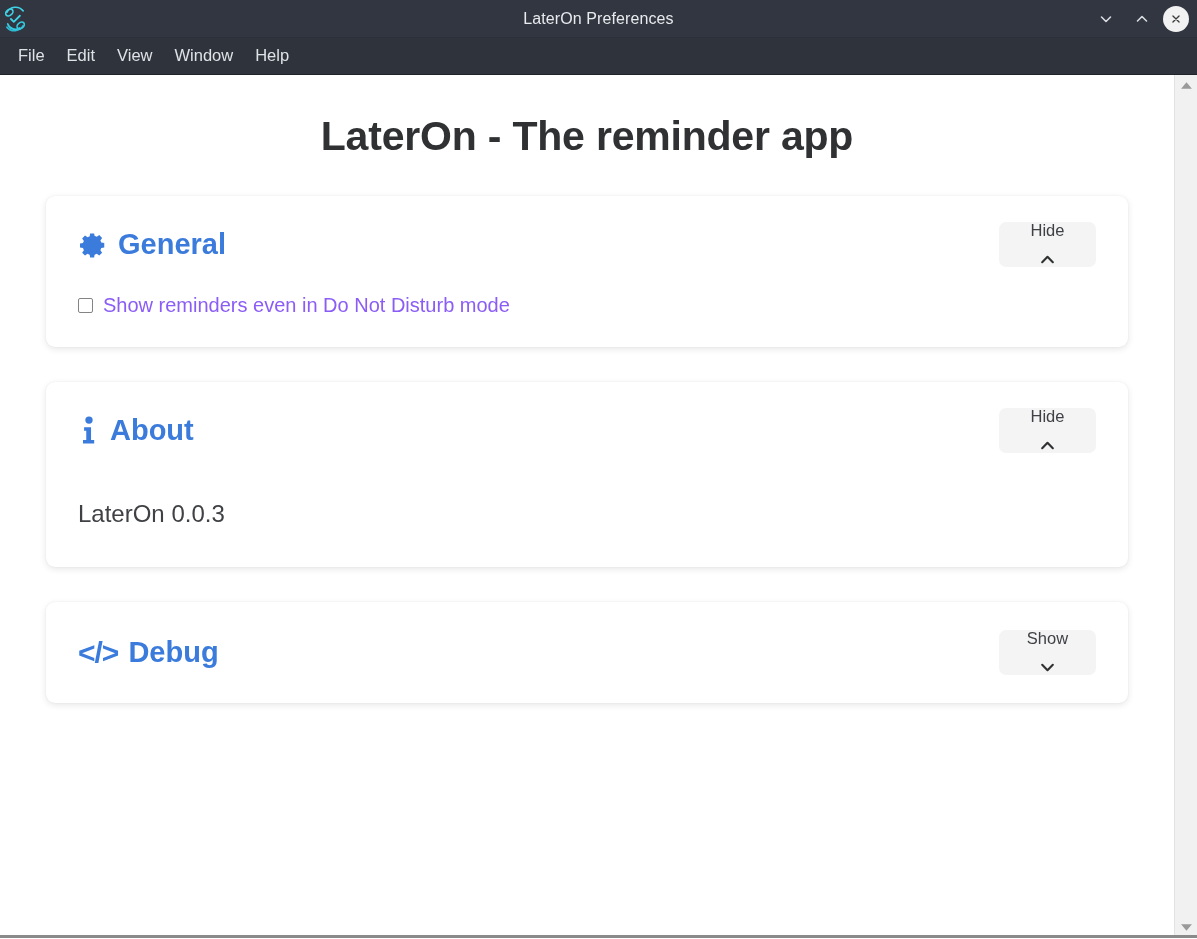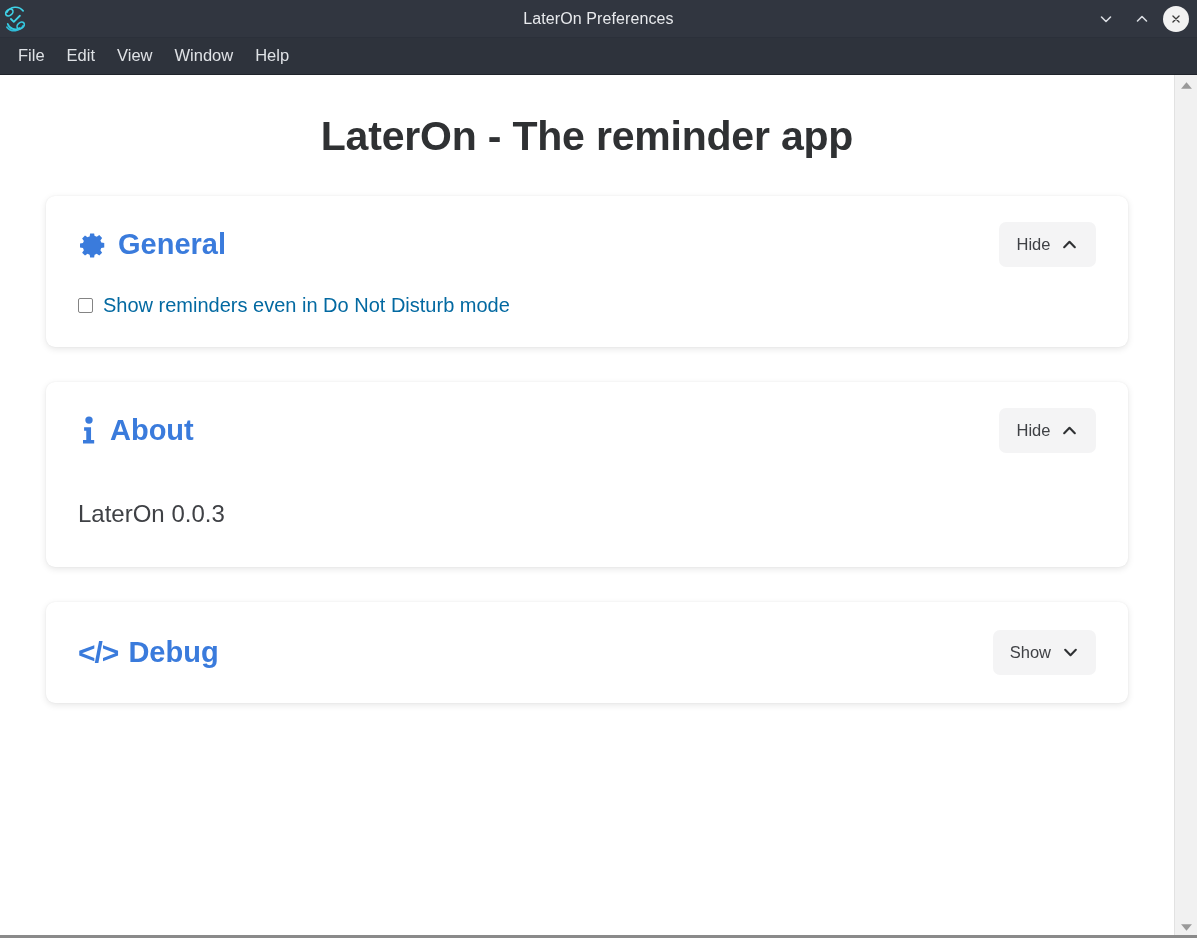--- a/index.html
+++ b/index.html
@@ -168,20 +168,21 @@
     min-width: 97px;
     padding: 0 17px;
     display: flex;
     align-items: center;
     justify-content: center;
     gap: 11px;
     font-size: 16.5px;
     font-family: "Liberation Sans", sans-serif;
     color: #3f4145;
     cursor: pointer;
+    flex-direction: column;
   }
   .toggle-btn .chev { display: flex; align-items: center; color: #2f3133; }
 
   .card-body { padding-bottom: 30px; }
 
   .checkbox-row {
     display: flex;
     align-items: center;
     gap: 10px;
     padding-top: 22px;
@@ -190,21 +191,21 @@
   .checkbox {
     width: 15px;
     height: 15px;
     border: 1.4px solid #848484;
     border-radius: 2px;
     background: #fff;
     flex: 0 0 15px;
   }
   .checkbox-label {
     font-size: 20px;
-    color: #0369a1;
+    color: #8b5cf6;
     line-height: 1.2;
   }
 
   .about-body { padding-top: 18px; padding-bottom: 32px; }
   .about-version {
     font-size: 24px;
     color: #3f4145;
     margin-bottom: 6px;
     line-height: 1.25;
     margin-top: 24px;

